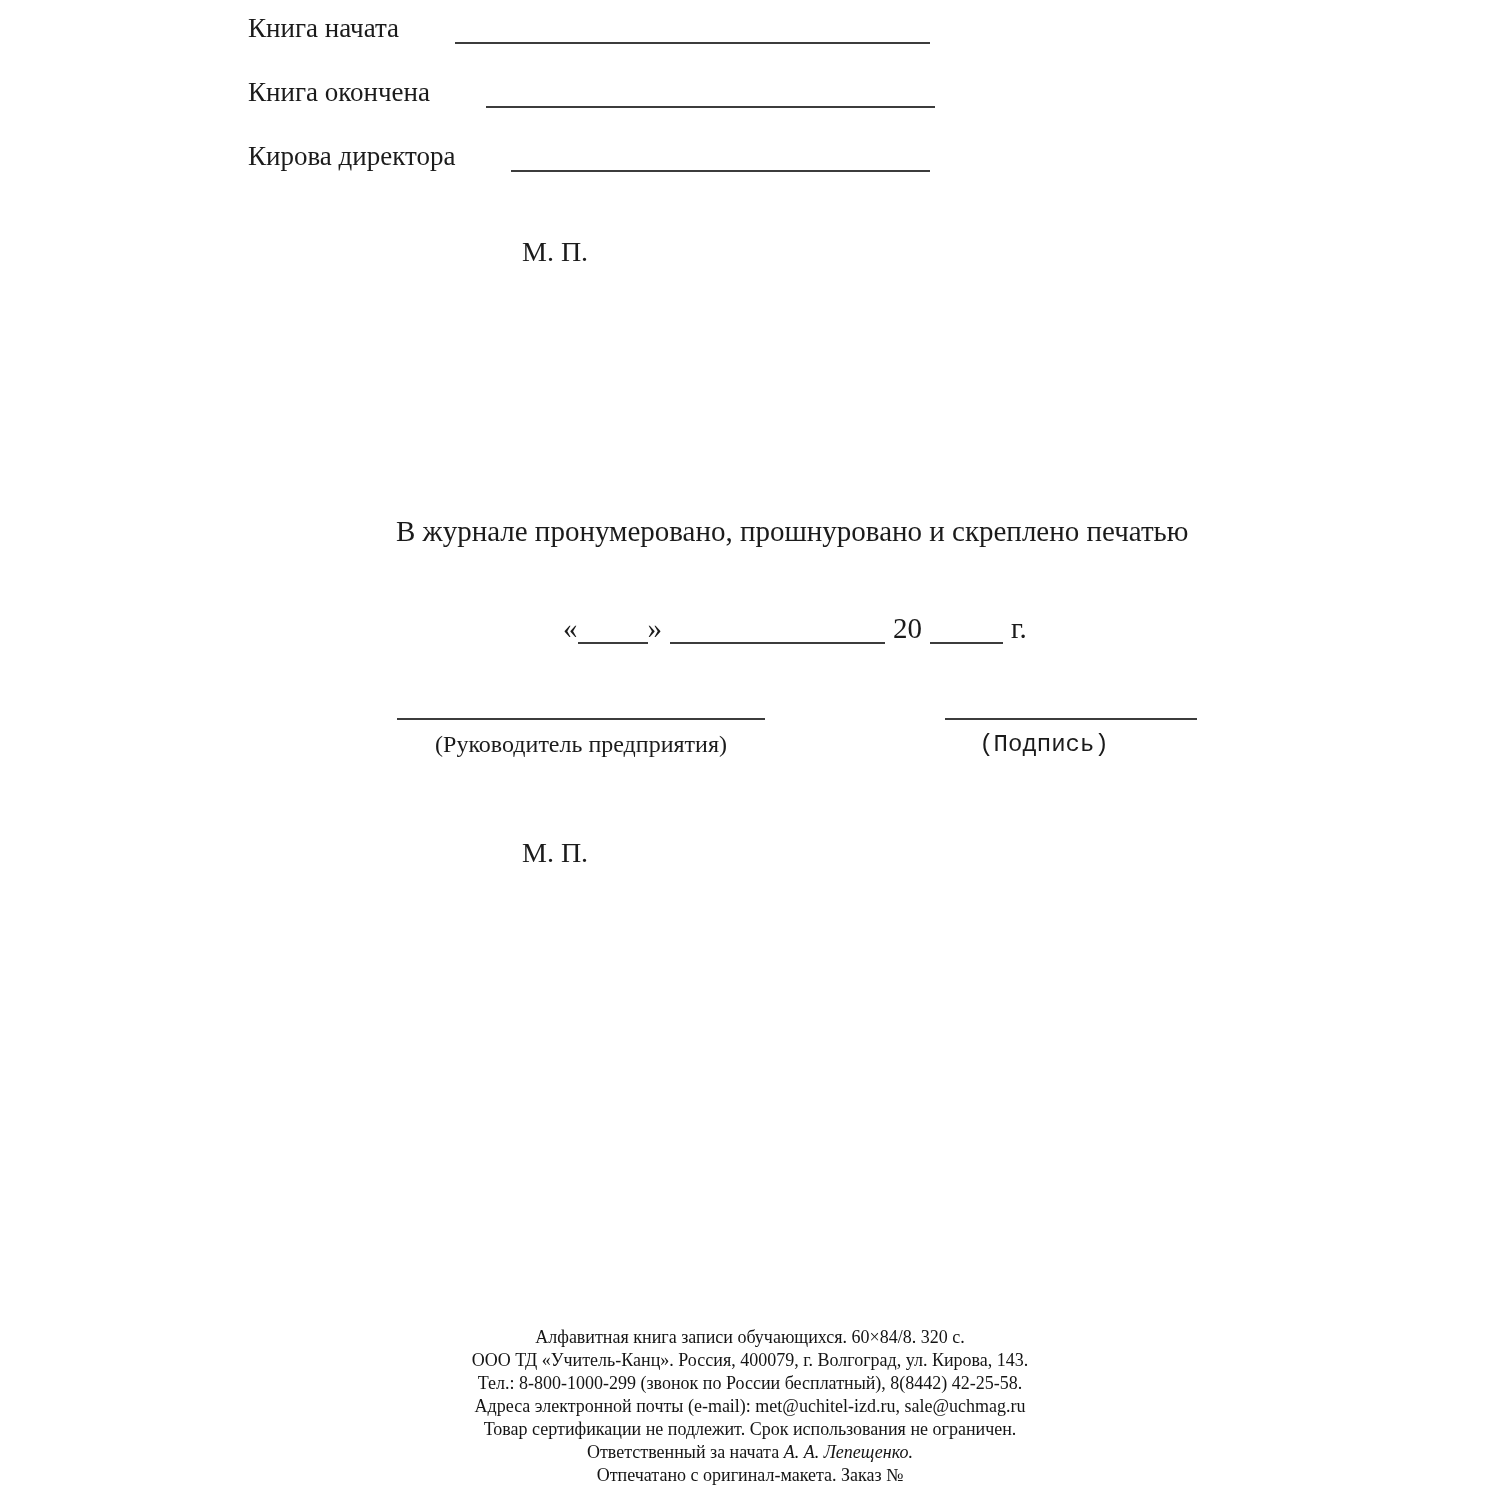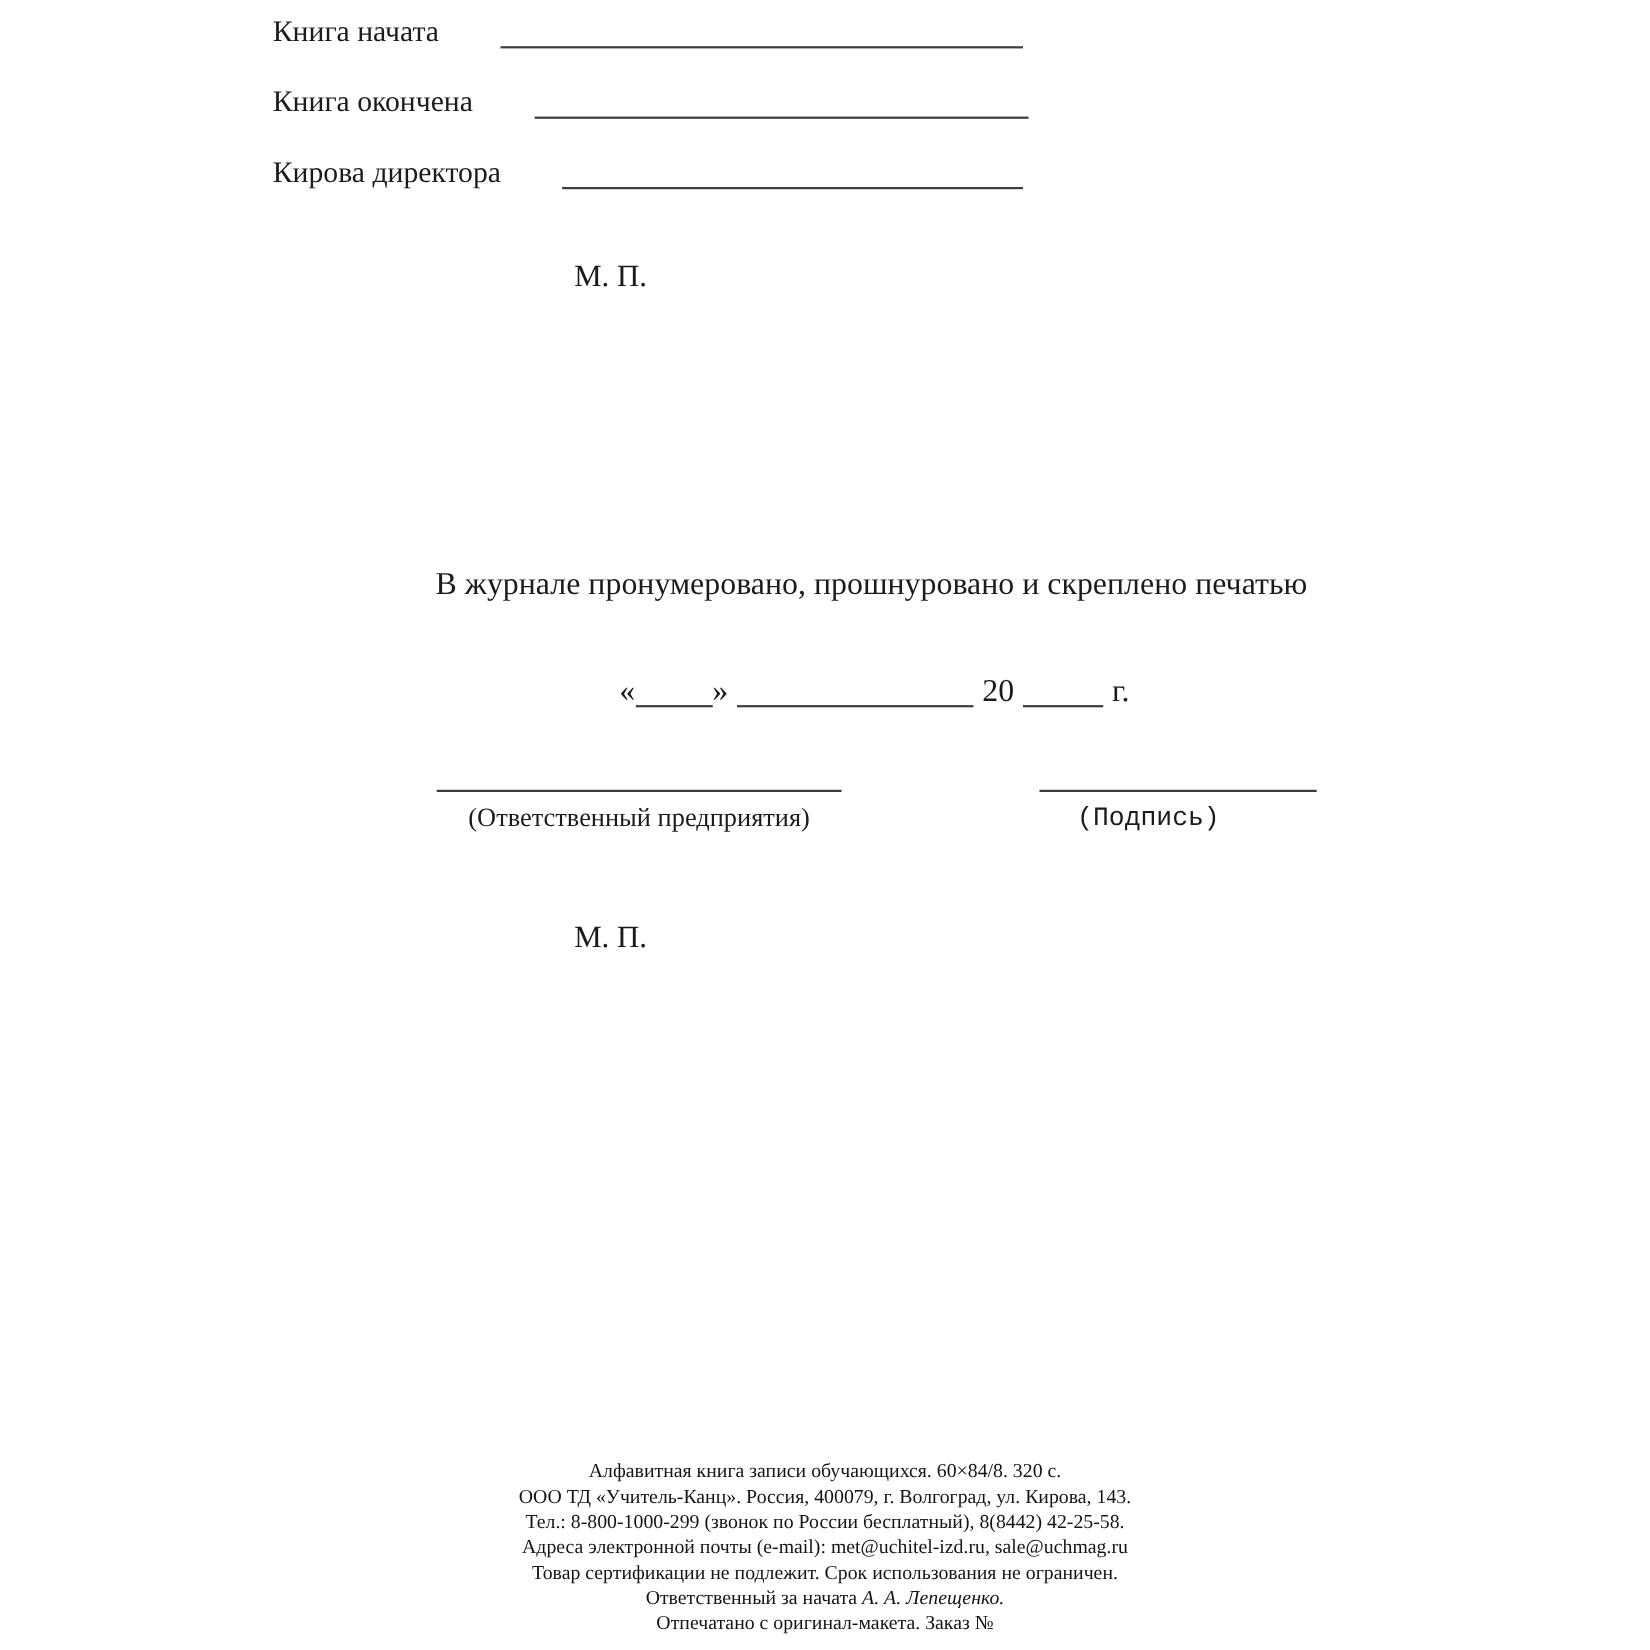--- a/index.html
+++ b/index.html
@@ -119,21 +119,21 @@
   <div class="stamp" style="left:522px; top:237px;">М. П.</div>
 
   <div class="cert-heading" style="left:396px; top:516px;">В журнале пронумеровано, прошнуровано и скреплено печатью</div>
 
 
   <div class="date-row" style="left:532px; top:612px;margin-left:31px;">
     <span>«</span><span class="blank day"></span><span>»</span><span class="gap"></span><span class="blank month"></span><span class="gap"></span><span>20</span><span class="gap"></span><span class="blank year"></span><span class="gap"></span><span>г.</span>
   </div>
 
   <div class="sig-rule" style="left:397px; top:718px; width:368px;"></div>
-  <div class="sig-caption" style="left:397px; top:731px; width:368px;">(Ответственный предприятия)</div>
+  <div class="sig-caption" style="left:397px; top:731px; width:368px;">(Руководитель предприятия)</div>
 
   <div class="sig-rule" style="left:945px; top:718px; width:252px;"></div>
   <div class="sig-caption" style="left:918px; top:731px; width:252px;font-family:Liberation Mono, monospace;">(Подпись)</div>
 
   <div class="stamp" style="left:522px; top:838px;">М. П.</div>
 
   <div class="colophon">
     <div class="line">Алфавитная книга записи обучающихся. 60×84/8. 320 с.</div>
     <div class="line">ООО ТД «Учитель-Канц». Россия, 400079, г. Волгоград, ул. Кирова, 143.</div>
     <div class="line">Тел.: 8-800-1000-299 (звонок по России бесплатный), 8(8442) 42-25-58.</div>

